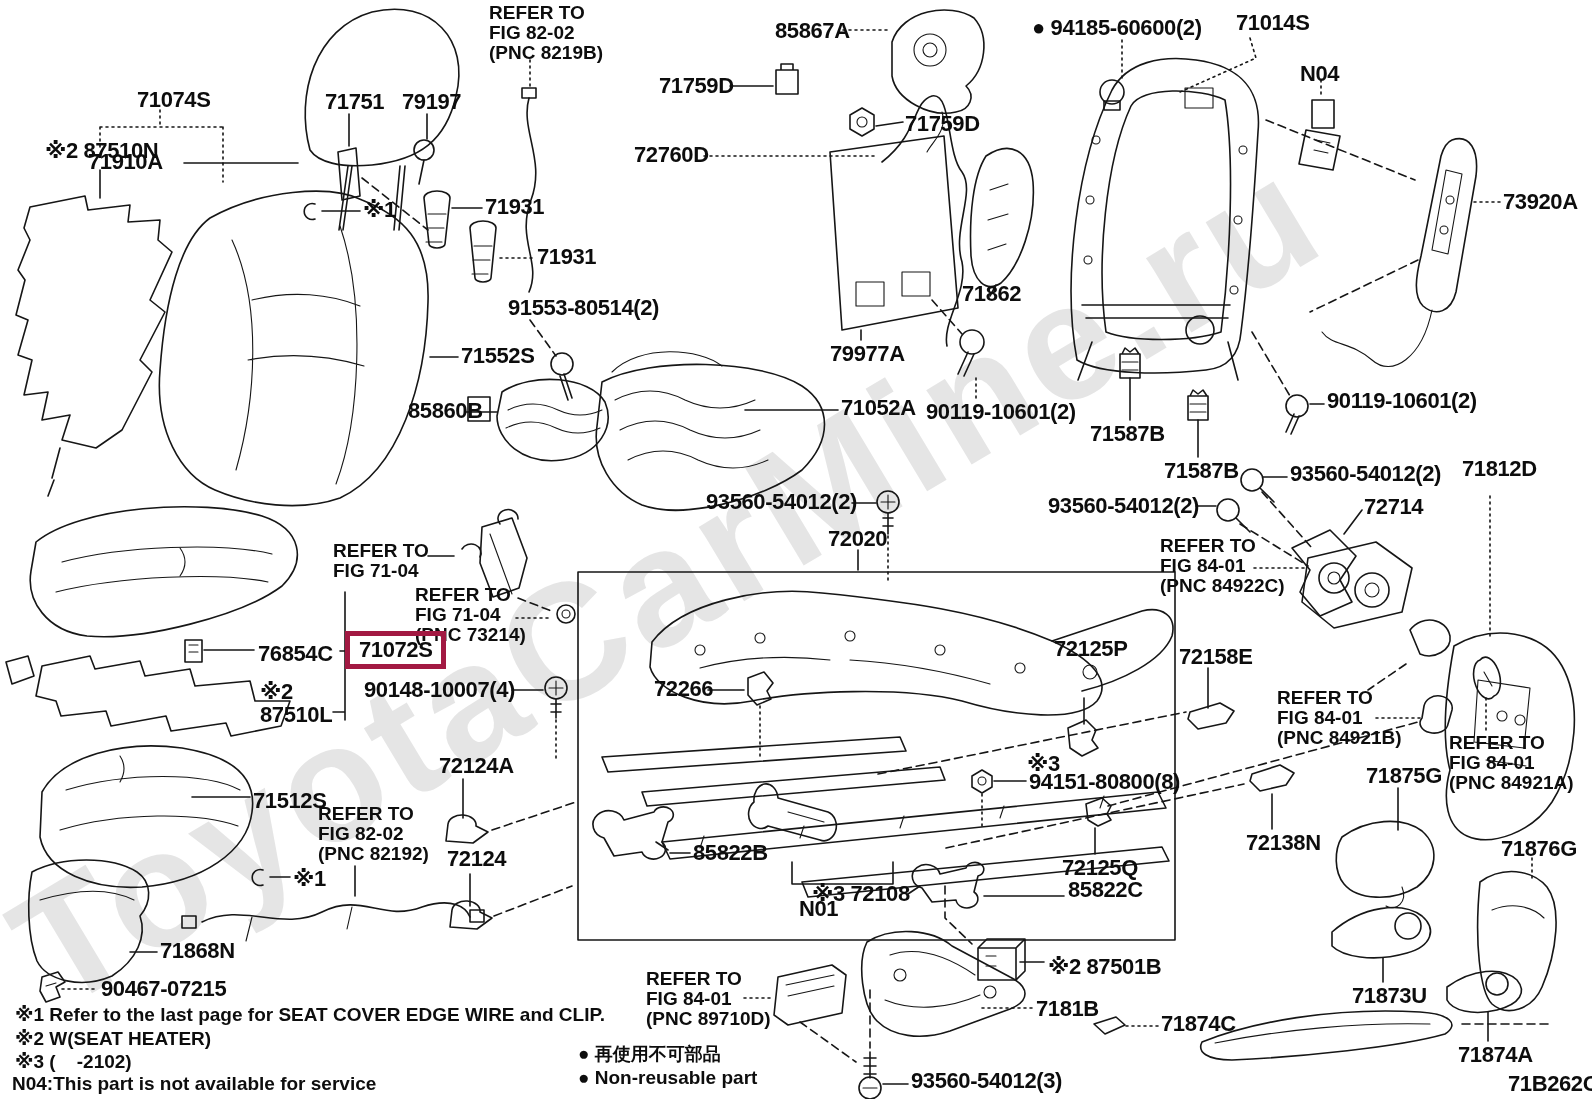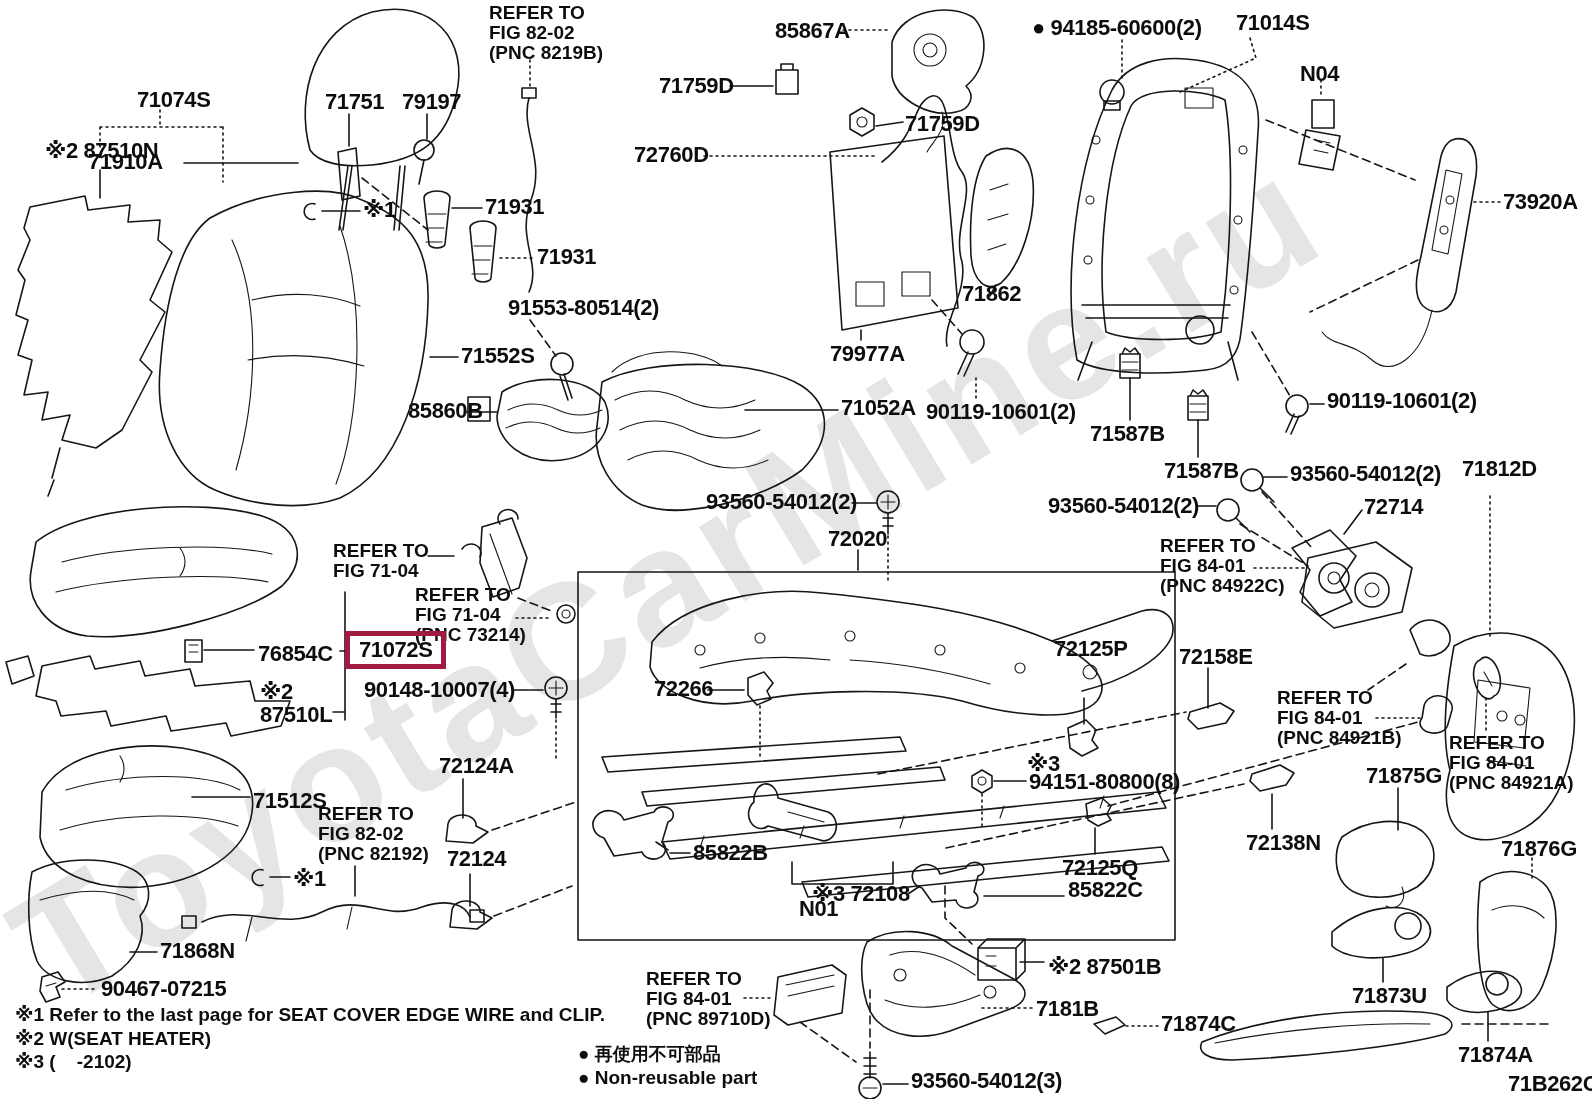--- a/index.html
+++ b/index.html
@@ -489,15 +489,16 @@
       <div class="lbl" style="left: 1458px; top: 1043px;"><div>71874A</div></div>
       <div class="lbl" style="left: 911px; top: 1069px;"><div>93560-54012(3)</div></div>
     </div>
 
   <div class="lbl note" style="left:578px;top:1044px;"><span>●</span> <span class="jp">再使用不可部品</span></div>
   <div class="lbl note" style="left:578px;top:1068px;"><span>●</span> <span>Non-reusable part</span></div>
 
   <div class="lbl note" style="left:15px;top:1005px;">※1 Refer to the last page for SEAT COVER EDGE WIRE and CLIP.</div>
   <div class="lbl note" style="left:15px;top:1029px;">※2 W(SEAT HEATER)</div>
   <div class="lbl note" style="left:15px;top:1052px;">※3 (    -2102)</div>
+  <div class="lbl note" style="left:12px;top:1074px;">N04:This part is not available for service</div>
 
   <div class="lbl code" style="left:1508px;top:1072px;">71B262C</div>
 </div>
 
 </body></html>

